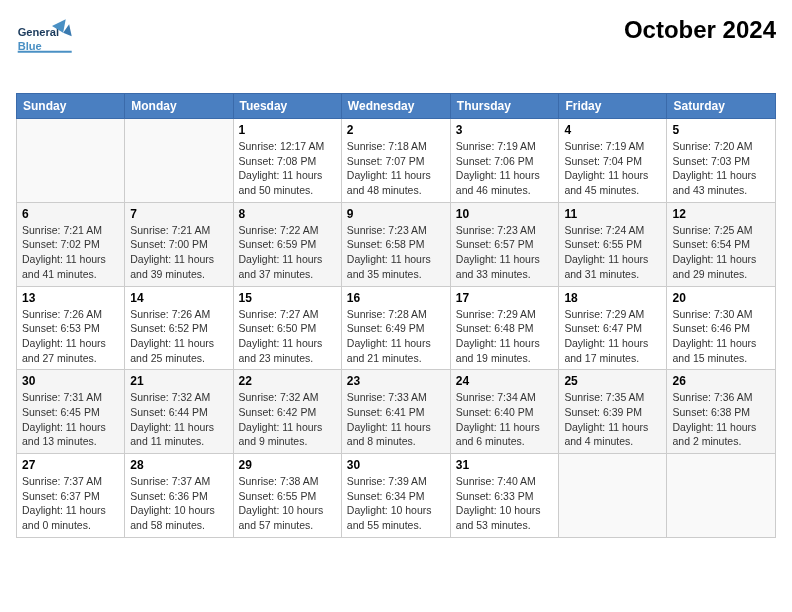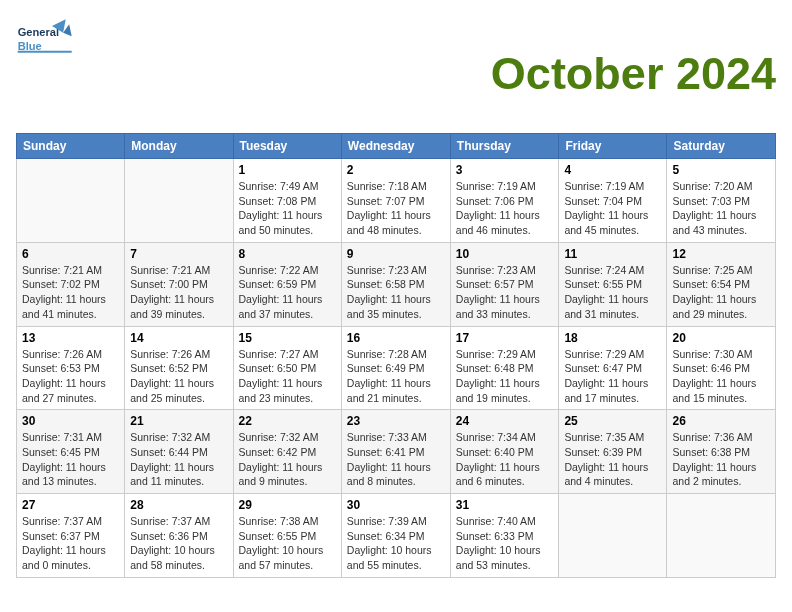--- a/index.html
+++ b/index.html
@@ -13,24 +13,23 @@
     .header {
       display: flex;
       justify-content: space-between;
       align-items: flex-start;
       margin-bottom: 12px;
     }
     .title-area {
       text-align: right;
     }
     .month-title {
-      font-size: 45px;
+      font-size: 24px;
       font-weight: bold;
-      color: #4d7c0f;
-      margin-top: 32px;
+      color: #000000;
     }
     .location-title {
       font-size: 15px;
       color: #555;
     }
     .calendar {
       width: 100%;
       border-collapse: collapse;
       font-size: 11px;
       margin-top: 33px;
@@ -108,21 +107,21 @@
         <th>Friday</th>
         <th>Saturday</th>
       </tr>
   </thead>
   <tbody id="calendar-body">
   <tr>
         <td class="empty-cell"></td>
         <td class="empty-cell"></td>
         <td>
           <span class="day-num">1</span>
-          <div class="day-detail" style="white-space: pre-line;">Sunrise: 7:49 AM
+          <div class="day-detail" style="white-space: pre-line;">Sunrise: 12:17 AM
 Sunset: 7:08 PM
 Daylight: 11 hours and 50 minutes.</div>
         </td>
         <td>
           <span class="day-num">2</span>
           <div class="day-detail" style="white-space: pre-line;">Sunrise: 7:18 AM
 Sunset: 7:07 PM
 Daylight: 11 hours and 48 minutes.</div>
         </td>
         <td>

